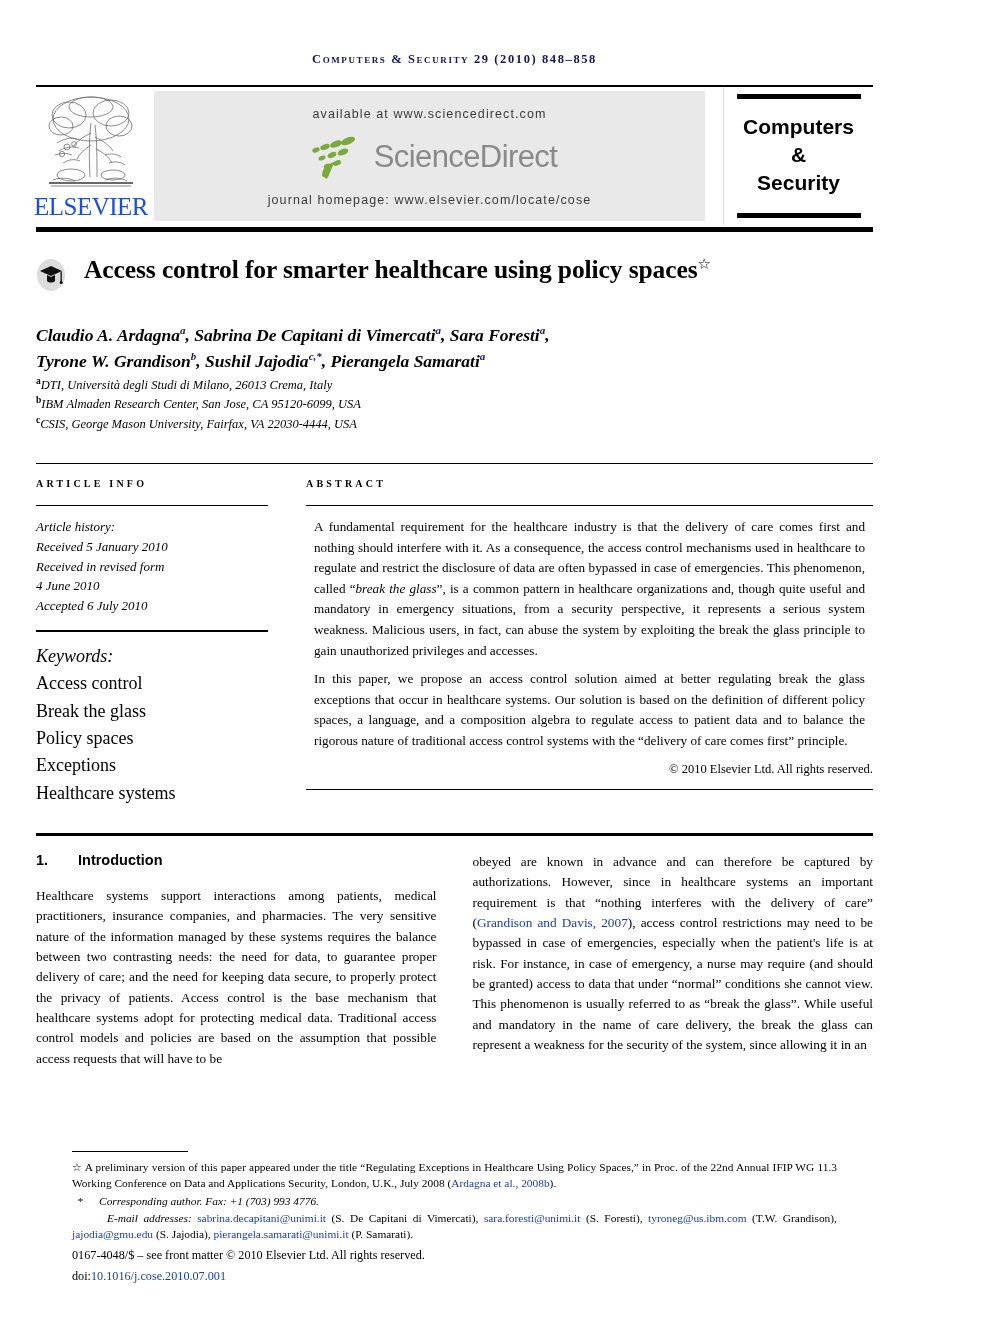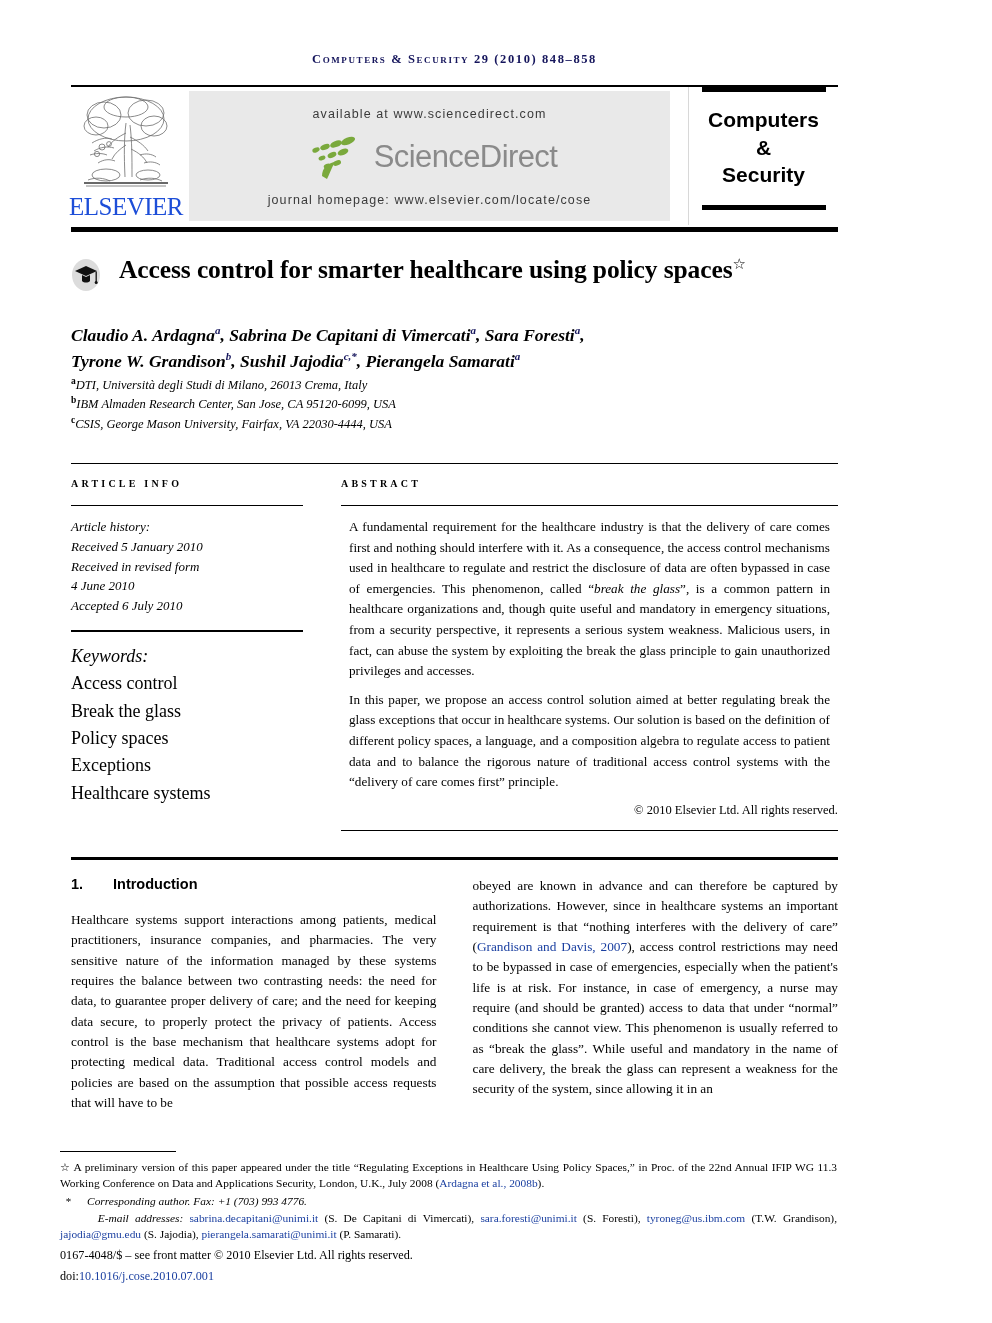--- a/index.html
+++ b/index.html
@@ -6,21 +6,21 @@
   html, body { margin: 0; padding: 0; }
   body {
     width: 992px;
     height: 1323px;
     background: #ffffff;
     font-family: "Liberation Serif", "DejaVu Serif", serif;
     color: #000000;
     position: relative;
     overflow: hidden;
   }
-  .page { width: 909px; height: 1323px; position: relative; padding: 0 71px; }
+  .page { width: 909px; height: 1323px; position: relative; padding: 0 36px; }
 
   
   .running-head {
     text-align: center;
     font-family: "Liberation Serif", serif;
     font-size: 12.5px;
     font-weight: bold;
     letter-spacing: 1.6px;
     color: #15155c;
     padding-top: 52px;
@@ -75,20 +75,21 @@
     font-family: "Liberation Sans", sans-serif;
     font-size: 31px;
     color: #8a8a8a;
     letter-spacing: -0.6px;
   }
   .journal-block {
     width: 150px;
     flex: 0 0 150px;
     display: flex;
     flex-direction: column;
+    justify-content: center;
     align-items: center;
     border-left: 1px solid #d8d8d8;
   }
   .jt-rule-top { width: 124px; border-top: 3px solid #000; border-bottom: 2px solid #000; height: 5px; margin-bottom: 14px;}
   .jt-rule-bot { width: 124px; border-top: 3px solid #000; border-bottom: 2px solid #000; height: 5px; margin-top: 16px;}
   .journal-name {
     font-family: "Liberation Sans", sans-serif;
     font-weight: bold;
     font-size: 21px;
     line-height: 1.32;
@@ -189,21 +190,21 @@
     line-height: 1.53;
     text-align: justify;
     margin: 0;
     hyphens: auto;
   }
   .cite { color: #1a3fa0; }
 
   
   .footnotes {
     position: absolute;
-    left: 60px;
+    left: 72px;
     right: 72px;
     bottom: 36px;
   }
   .fn-rule { border-top: 1px solid #000; width: 116px; margin-bottom: 7px; }
   .fn {
     font-size: 11.4px;
     line-height: 1.42;
     text-align: justify;
     margin: 0 0 1px 0;
   }

